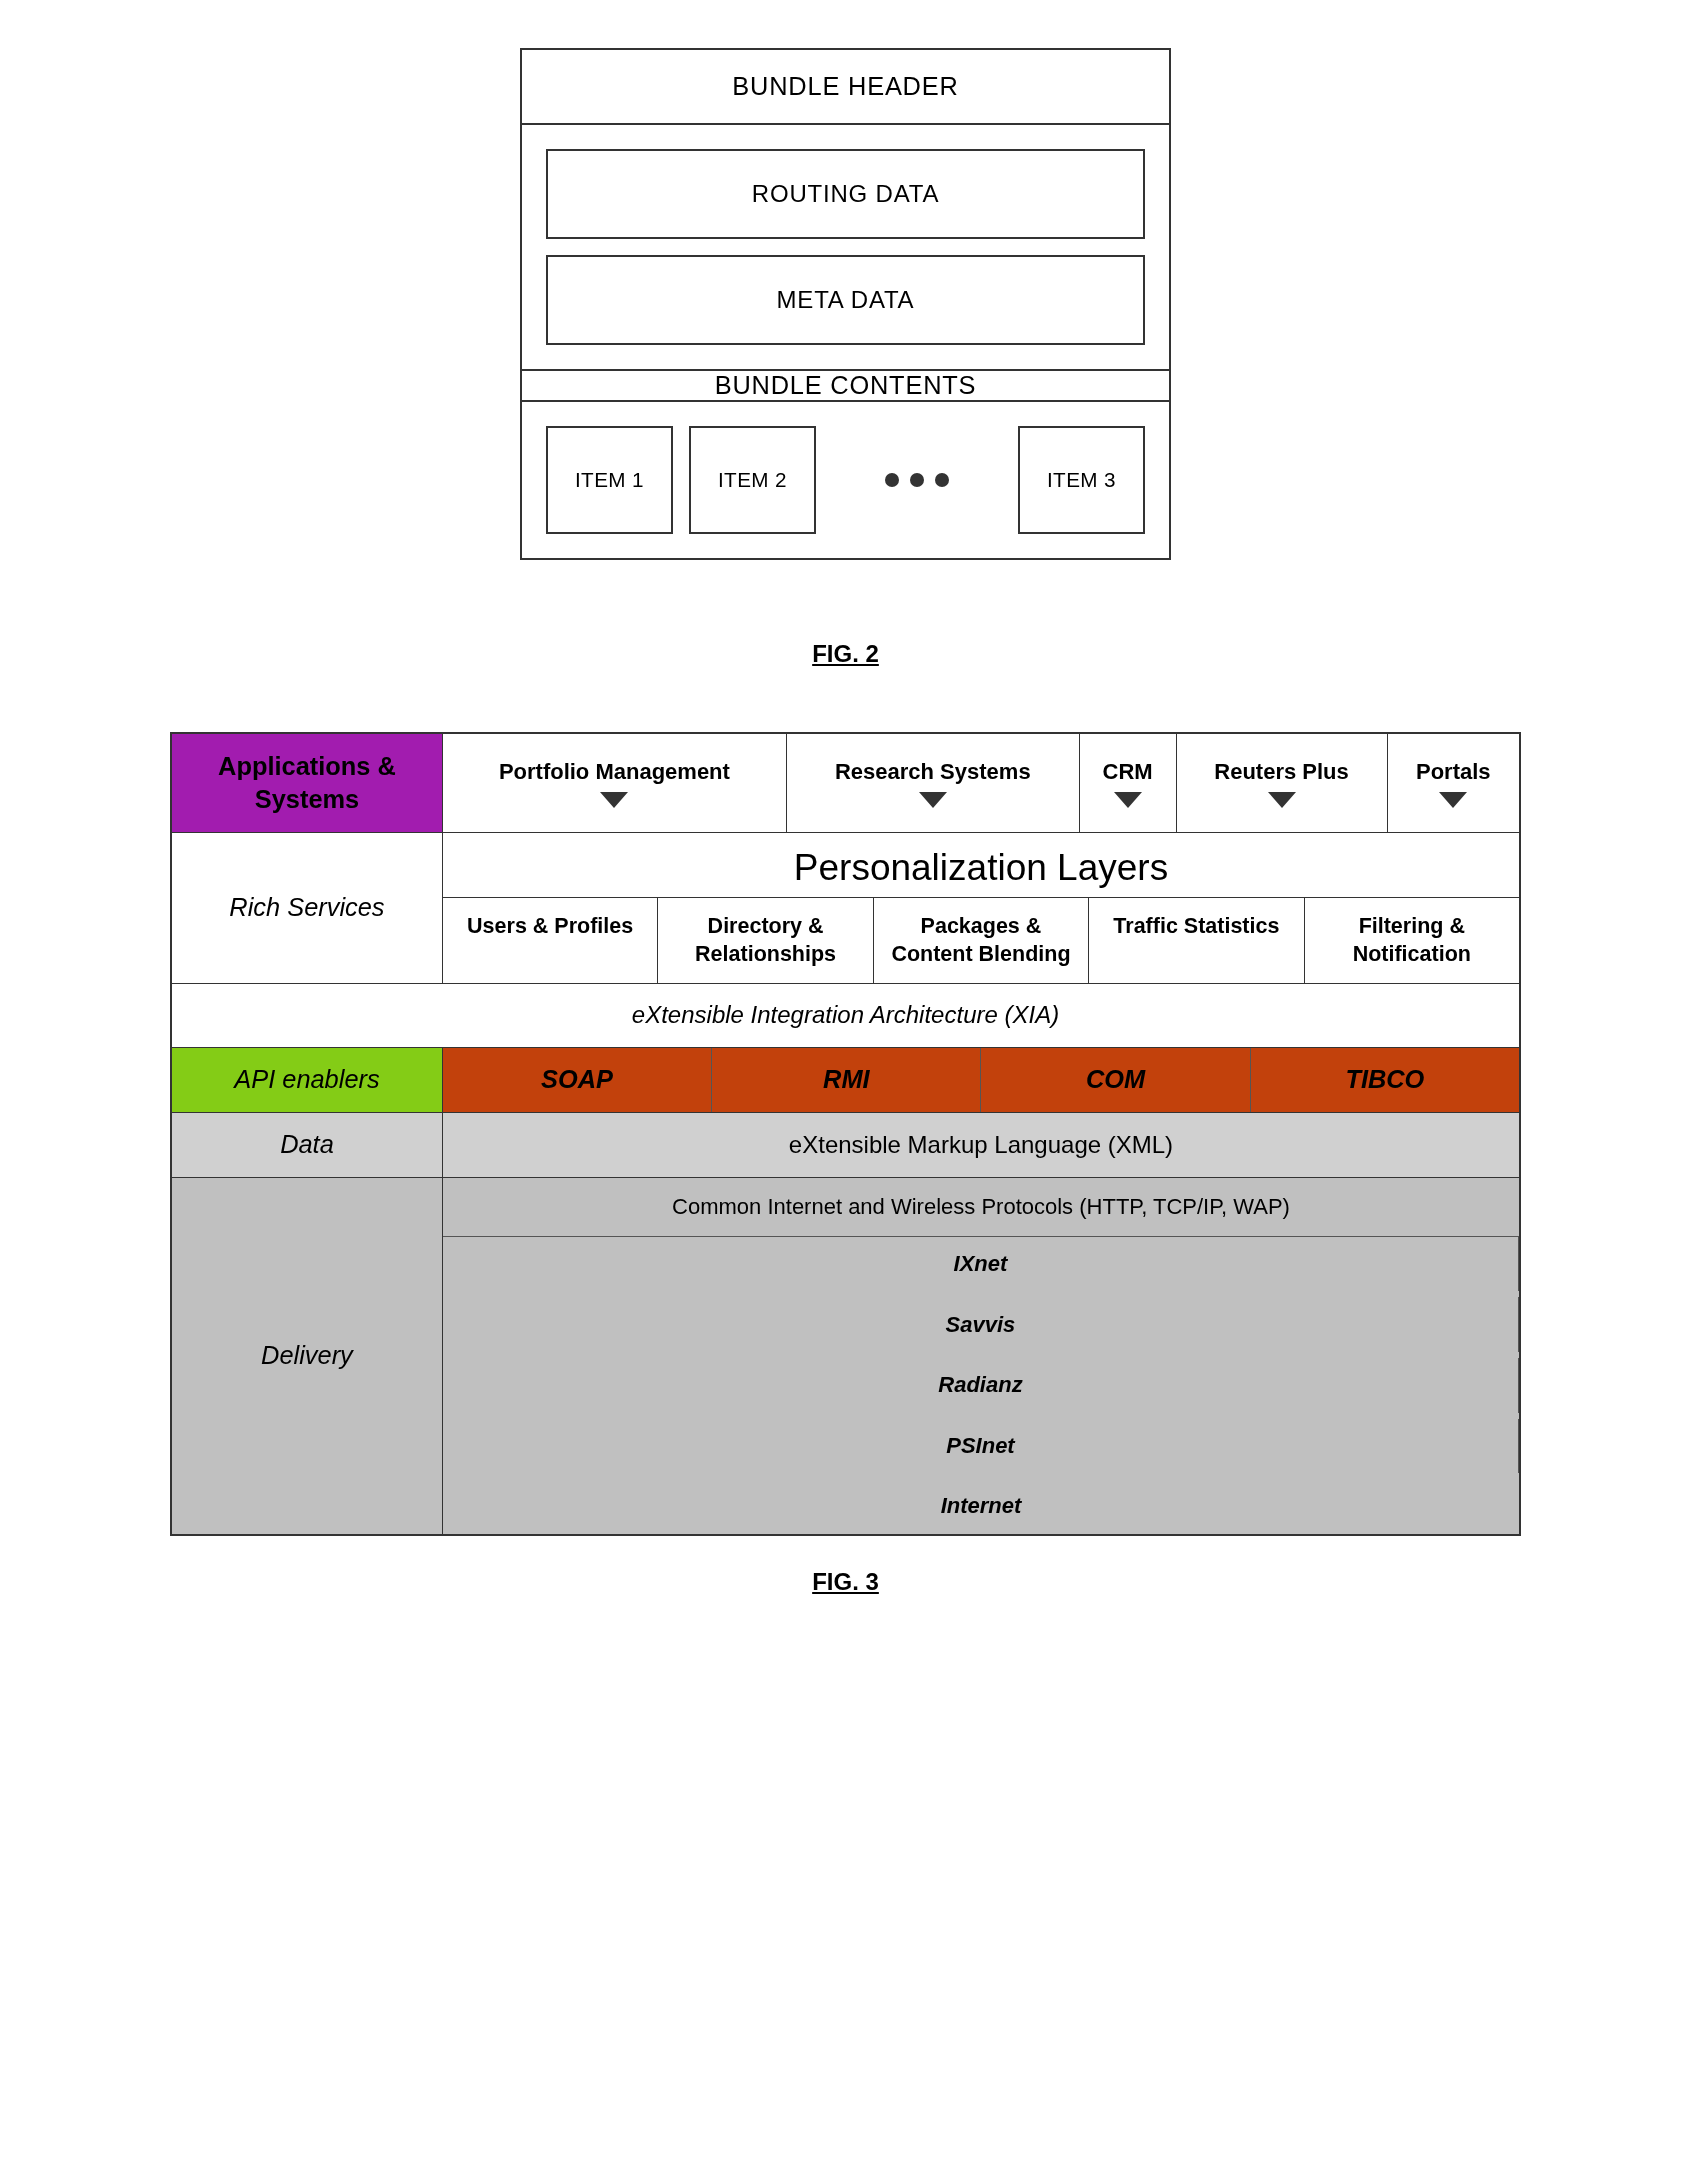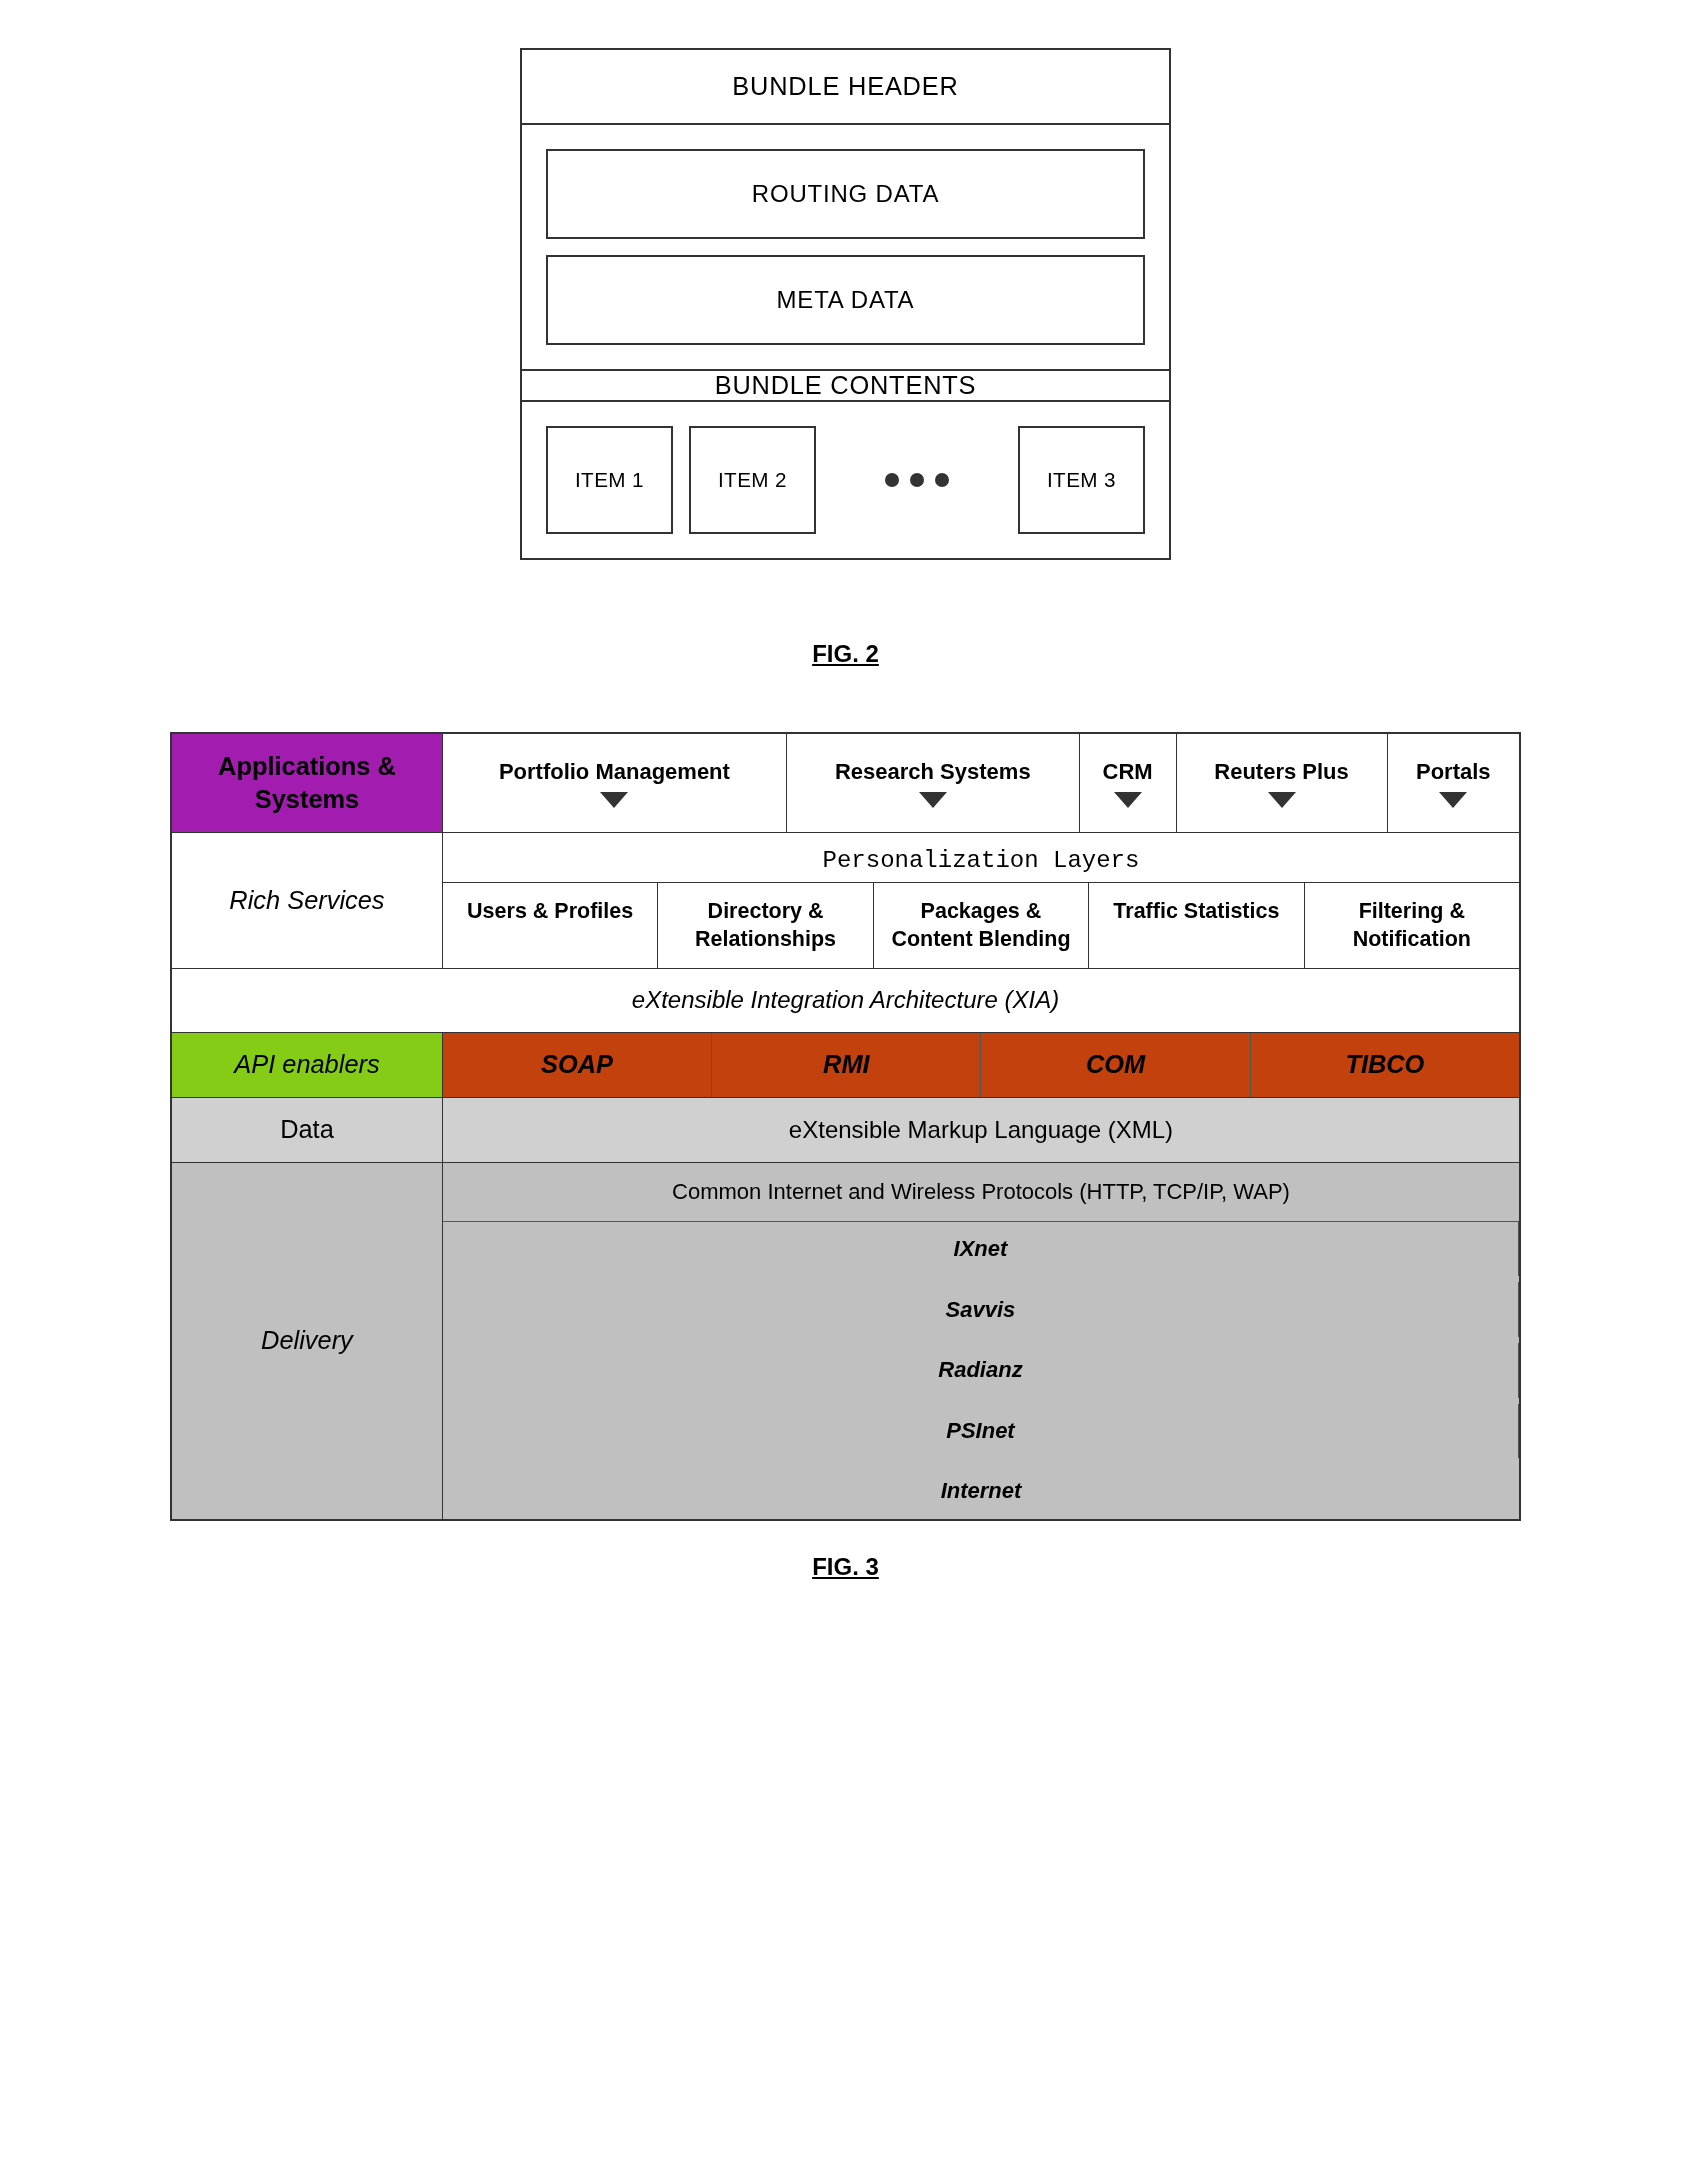--- a/index.html
+++ b/index.html
@@ -137,25 +137,24 @@
       line-height: 1.3;
     }
 
     
     .personalization-row-cell {
       background: #fff;
       padding: 0;
     }
 
     .personalization-header {
-      font-size: 24px;
+      font-size: 37px;
       text-align: center;
       padding: 14.3px 8px 8px 8px;
       font-weight: normal;
-      font-family: Liberation Mono, monospace;
     }
 
     .personalization-inner {
       display: flex;
       flex-direction: row;
       border-top: 1.6px solid #333;
       padding: 0;
     }
 
     .pers-cell {
@@ -221,20 +220,21 @@
       justify-content: center;
     }
     .api-item:last-child {
       border-right: none;
     }
 
     
     .data-row-label {
       background: #d0d0d0;
       font-size: 25.4px;
+      font-style: italic;
       text-align: center;
       padding: 17.5px 8px;
     }
 
     .data-content-cell {
       background: #d0d0d0;
       font-size: 24px;
       text-align: center;
       padding: 17.5px 8px;
     }

